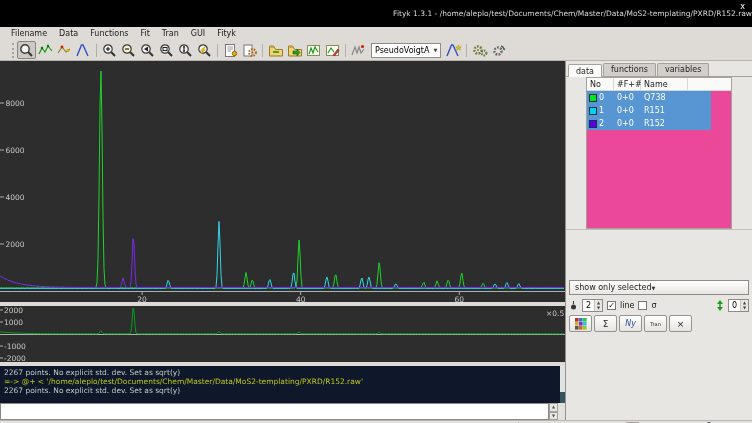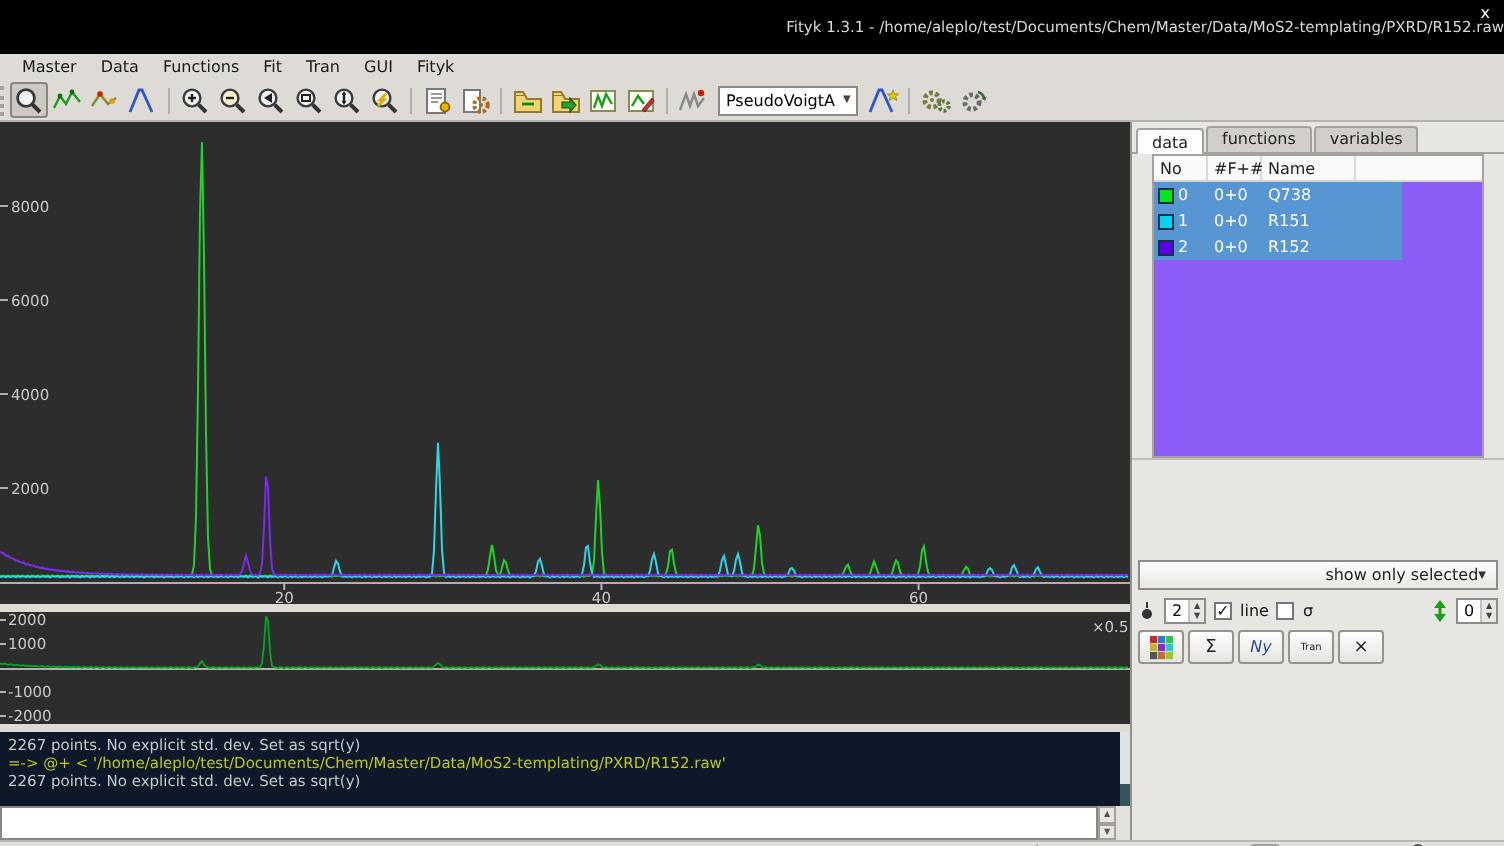--- a/index.html
+++ b/index.html
@@ -4,21 +4,21 @@
 <style>
   *{box-sizing:border-box;margin:0;padding:0}
   body{width:752px;height:423px;font-family:"DejaVu Sans",sans-serif;font-size:8px;background:#e3e1dd;overflow:hidden;position:relative}
   
   .titlebar{height:27px;background:#000000;color:#d9d9d9;display:flex;align-items:center;justify-content:flex-end;position:relative;font-size:7.5px}
   .close-btn{position:absolute;right:7px;top:2px;color:#fff;font-size:8px;cursor:default}
   
   .menubar{height:13px;background:#dedbd6;display:flex;align-items:center;padding-left:5px}
   .menu-item{padding:0 6px;color:#1a1a1a}
   
-  .toolbar{height:21px;background:#dedbd6;border-bottom:1px solid #b6b3ae;display:flex;align-items:center;padding-left:0}
+  .toolbar{height:21px;background:#dedbd6;border-bottom:1px solid #b6b3ae;display:flex;align-items:center;padding-left:12px}
   .tb-handle{width:3px;height:15px;border-left:2px dotted #a7a49f;margin-right:2px}
   .tbtn{width:19px;height:18px;display:flex;align-items:center;justify-content:center;border:1px solid transparent;border-radius:2px}
   .tbtn.pressed{border-color:#898681;background:#ccc9c3}
   .tsep{width:1px;height:13px;background:#b2afaa;margin:0 3px}
   .fn-dropdown{height:15px;background:#fff;border:1px solid #8f8c88;display:flex;align-items:center;padding:0 3px;margin:0 3px;gap:4px}
   .fn-dropdown .arr{font-size:5px;color:#444}
   
   .main-area{display:flex;height:359px}
   .left-pane{width:565px}
   .plot{display:block;background:#2d2d2d}
@@ -32,31 +32,31 @@
   .console-scroll .thumb{position:absolute;top:0;right:0;width:5px;height:70%;background:#dfe3e1}
   .input-row{height:17px;display:flex;background:#e3e1dd}
   .cmd-input{width:549px;height:17px;border:1px solid #8a8782;background:#fff;font-family:"DejaVu Sans",sans-serif;font-size:8px;padding:0 3px;outline:none}
   .in-spin{width:9px;display:flex;flex-direction:column}
   .in-spin span{flex:1;border:1px solid #a3a09b;background:#e8e6e2;font-size:4px;line-height:6px;text-align:center;color:#555}
   
   .right-panel{flex:1;border-left:1px solid #94918c;background:#e8e6e2;display:flex;flex-direction:column}
   .tabs{display:flex;height:16px;padding:2px 2px 0 2px;gap:1px;border-bottom:1px solid #a5a29d}
   .tab{padding:1px 7px;border:1px solid #a5a29d;border-bottom:none;border-radius:2px 2px 0 0;background:#d2cfca;color:#222}
   .tab.active{background:#fdfdfc;position:relative;top:1px;padding-top:2px}
-  .listbox{height:152px;background:#8b5cf6;border:1px solid #a5a29d;margin:0 10px;overflow:hidden}
+  .listbox{height:152px;background:#ec4899;border:1px solid #a5a29d;margin:0 20px;overflow:hidden}
   .lheader{display:flex;height:13px;background:#fafaf9;border-bottom:1px solid #d5d5d5;color:#222;align-items:center}
   .lheader div{border-right:1px solid #d9d9d9;padding-left:3px;height:100%;display:flex;align-items:center}
   .c-no{width:27px}.c-f{width:27px}.c-name{width:47px}
   .drow{display:flex;height:13px;width:124px;background:#5795d3;color:#fff;align-items:center}
   .drow div{padding-left:3px}
   .drow .cell-no{width:27px;display:flex;align-items:center;gap:2px;padding-left:2px}
   .swatch{width:8px;height:8px;border:1px solid #15304a;flex:none}
   .cell-f{width:27px}.cell-name{width:70px}
   .info{height:47px;border-top:1px solid #c3c0bb;padding:3px 4px;font-size:7.5px;line-height:10px;color:#141414}
-  .filter-dd{margin:4px 3px 2px 3px;height:15px;background:linear-gradient(#fefefe,#e9e7e3);border:1px solid #8f8c88;display:flex;align-items:center;justify-content:flex-end;padding:0 5px;color:#222}
+  .filter-dd{margin:4px 3px 2px 3px;height:15px;background:linear-gradient(#fefefe,#e9e7e3);border:1px solid #8f8c88;display:flex;align-items:center;justify-content:flex-start;padding:0 5px;color:#222}
   .filter-dd .arr{font-size:5px;color:#333}
   .controls{display:flex;align-items:center;padding:2px 3px;gap:4px;height:16px}
   .spinbox{display:flex;border:1px solid #8f8c88;background:#fff;height:13px;align-items:stretch}
   .spinbox .num{width:11px;display:flex;align-items:center;justify-content:center}
   .spinbox .arrs{width:8px;display:flex;flex-direction:column;border-left:1px solid #c5c2bd}
   .spinbox .arrs span{flex:1;font-size:4px;line-height:5px;text-align:center;color:#444;background:#e8e6e2}
   .chk{width:9px;height:9px;border:1px solid #777;background:#fff;display:flex;align-items:center;justify-content:center;font-size:8px;color:#111;line-height:9px}
   .chk-label{color:#141414}
   .btnrow{display:flex;gap:2px;padding:2px 3px;height:21px}
   .sbtn{width:23px;height:17px;border:1px solid #96938e;background:linear-gradient(#fefefe,#e6e4e0);border-radius:2px;display:flex;align-items:center;justify-content:center;font-size:9px;color:#222}
@@ -70,21 +70,21 @@
 </style>
 </head>
 <body>
 
 <div class="titlebar">
   <span>Fityk 1.3.1 - /home/aleplo/test/Documents/Chem/Master/Data/MoS2-templating/PXRD/R152.raw</span>
   <span class="close-btn">x</span>
 </div>
 
 <div class="menubar">
-  <span class="menu-item">Master</span>
+  <span class="menu-item">Filename</span>
   <span class="menu-item">Data</span>
   <span class="menu-item">Functions</span>
   <span class="menu-item">Fit</span>
   <span class="menu-item">Tran</span>
   <span class="menu-item">GUI</span>
   <span class="menu-item">Fityk</span>
 </div>
 
 <div class="toolbar">
   <span class="tb-handle"></span>

